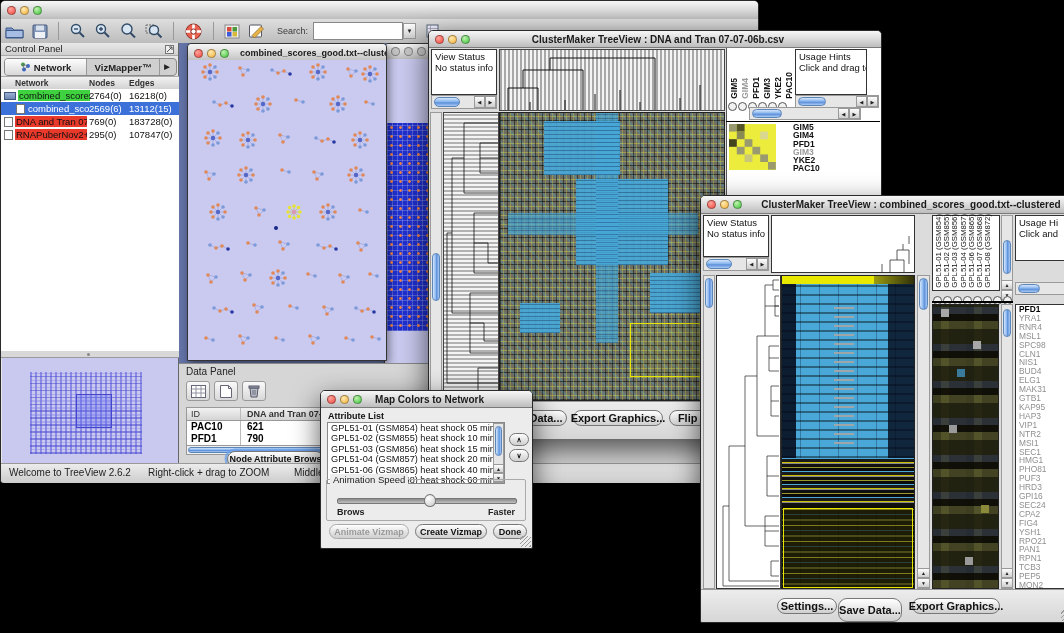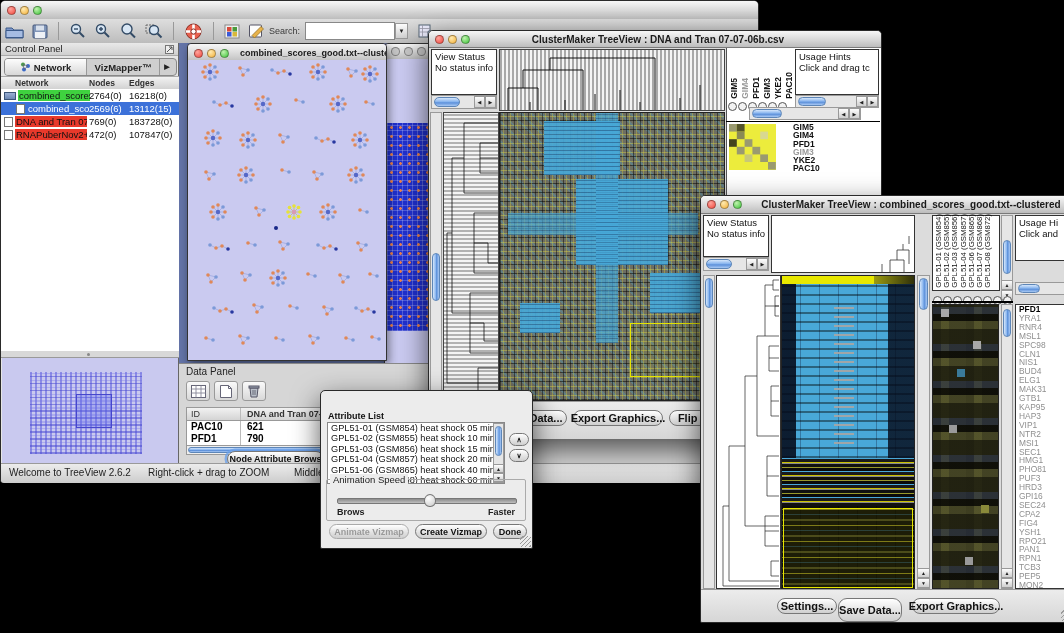--- a/index.html
+++ b/index.html
@@ -211,21 +211,21 @@
           <rect x="3" y="8" width="4.5" height="4.5" fill="#3a5ad8"></rect>
           <rect x="8.5" y="8" width="4.5" height="4.5" fill="#d8b83a"></rect>
         </svg>
       </span>
     <span class="tbtn">
         <svg width="17" height="16">
           <rect x="1.5" y="2" width="12" height="12" rx="1" fill="#fdfdfd" stroke="#556"></rect>
           <path d="M4,12.5 L13,3.5 L15.5,6 L6.5,15z" fill="#e8b24a" stroke="#8a6a20" stroke-width=".7"></path>
         </svg>
       </span>
-    <span class="dimtxt" style="position:static;margin-left:0;color:#3a3a3a">Search:</span>
+    <span class="dimtxt" style="position:static;margin-left:8px;color:#3a3a3a">Search:</span>
     <input style="margin-left: 5px; width: 84px; height: 14px; border: 1px solid rgb(136, 136, 136); font-size: 9px; background: rgb(255, 255, 255);" value="">
     <span class="arrbox" style="position:static;width:13px;height:16px;font-size:6px">▼</span>
     <span class="tbtn" style="margin-left:6px">
         <svg width="17" height="16">
           <rect x="1" y="2" width="11" height="12" fill="#eef" stroke="#567"></rect>
           <path d="M1,5.5 h11 M1,9 h11 M4.5,2 v12" stroke="#99a" stroke-width=".8"></path>
           <rect x="10" y="8" width="6" height="7" rx="1" fill="#cfe0f4" stroke="#456"></rect>
           <path d="M13,9.5 v4 M11,11.5 h4" stroke="#2a6a2a" stroke-width="1.4"></path>
         </svg>
       </span>
@@ -274,21 +274,21 @@
       </div>
         <div class="netrow">
         <span class="nicon"></span>
         <span class="nname">DNA and Tran 07</span>
         <span class="nnodes">769(0)</span>
         <span class="nedges">183728(0)</span>
       </div>
         <div class="netrow">
         <span class="nicon"></span>
         <span class="nname">RNAPuberNov2+</span>
-        <span class="nnodes">472(0)</span>
+        <span class="nnodes">295(0)</span>
         <span class="nedges">107847(0)</span>
       </div>
       </div>
     <div class="cpwhite"></div>
     <div class="splitter">
         <span class="splitdot"></span>
       </div>
     <div id="overview">
       <div class="ovblob"></div>
       <div class="ovsel"></div>
@@ -574,38 +574,47 @@
     </g>
   </svg>
   <div class="abs t1rows" style="left:364px;top:92px">
       <div>GIM5</div>
       <div>GIM4</div>
       <div>PFD1</div>
       <div>GIM3</div>
       <div>YKE2</div>
       <div>PAC10</div>
     </div>
-  <div class="whitebox" style="left:366px;top:18px;width:84px;height:46px;border-color:#333">
+  <div class="whitebox" style="left:366px;top:18px;width:72px;height:46px;border-color:#333">
     <div>Usage Hints</div>
     <div>Click and drag tc</div>
   </div>
   <div class="sbtrack" style="left:366px;top:64px;width:84px;height:13px">
     <span class="aqh" style="left:2px;width:28px"></span>
     <span class="arrbox" style="right:11px;top:0;width:11px;height:11px">◀</span>
     <span class="arrbox" style="right:0;top:0;width:11px;height:11px">▶</span>
   </div>
 
   <div class="btmstrip" style="top:370px;height:37px">
     <span class="pill" style="left:96px;top:8px;width:42px;height:16px">Data...</span>
     <span class="pill" style="left:144px;top:8px;width:90px;height:16px">Export Graphics...</span>
     <span class="pill" style="left:240px;top:8px;width:74px;height:16px">Flip Tree N</span>
   </div>
 </div>
 
 <div class="win" id="dialog">
+  <div class="tbar">
+    <div class="lights">
+      <span class="light l-red"></span>
+      <span class="light l-yel"></span>
+      <span class="light l-grn"></span>
+    </div>
+    <div class="title">Map Colors to Network</div>
+    <div style="width:42px"></div>
+  </div>
   <div class="dimtxt" style="left:7px;top:20px;font-weight:bold;color:#111">Attribute List</div>
   <div class="attrlist">
       <div>GPL51-01 (GSM854) heat shock 05 min</div>
       <div>GPL51-02 (GSM855) heat shock 10 min</div>
       <div>GPL51-03 (GSM856) heat shock 15 min</div>
       <div>GPL51-04 (GSM857) heat shock 20 min</div>
       <div>GPL51-06 (GSM865) heat shock 40 min</div>
       <div>GPL51-07 (GSM868) heat shock 60 min</div>
     </div>
   <div class="sbtrack" style="left:172px;top:32px;width:11px;height:60px">

